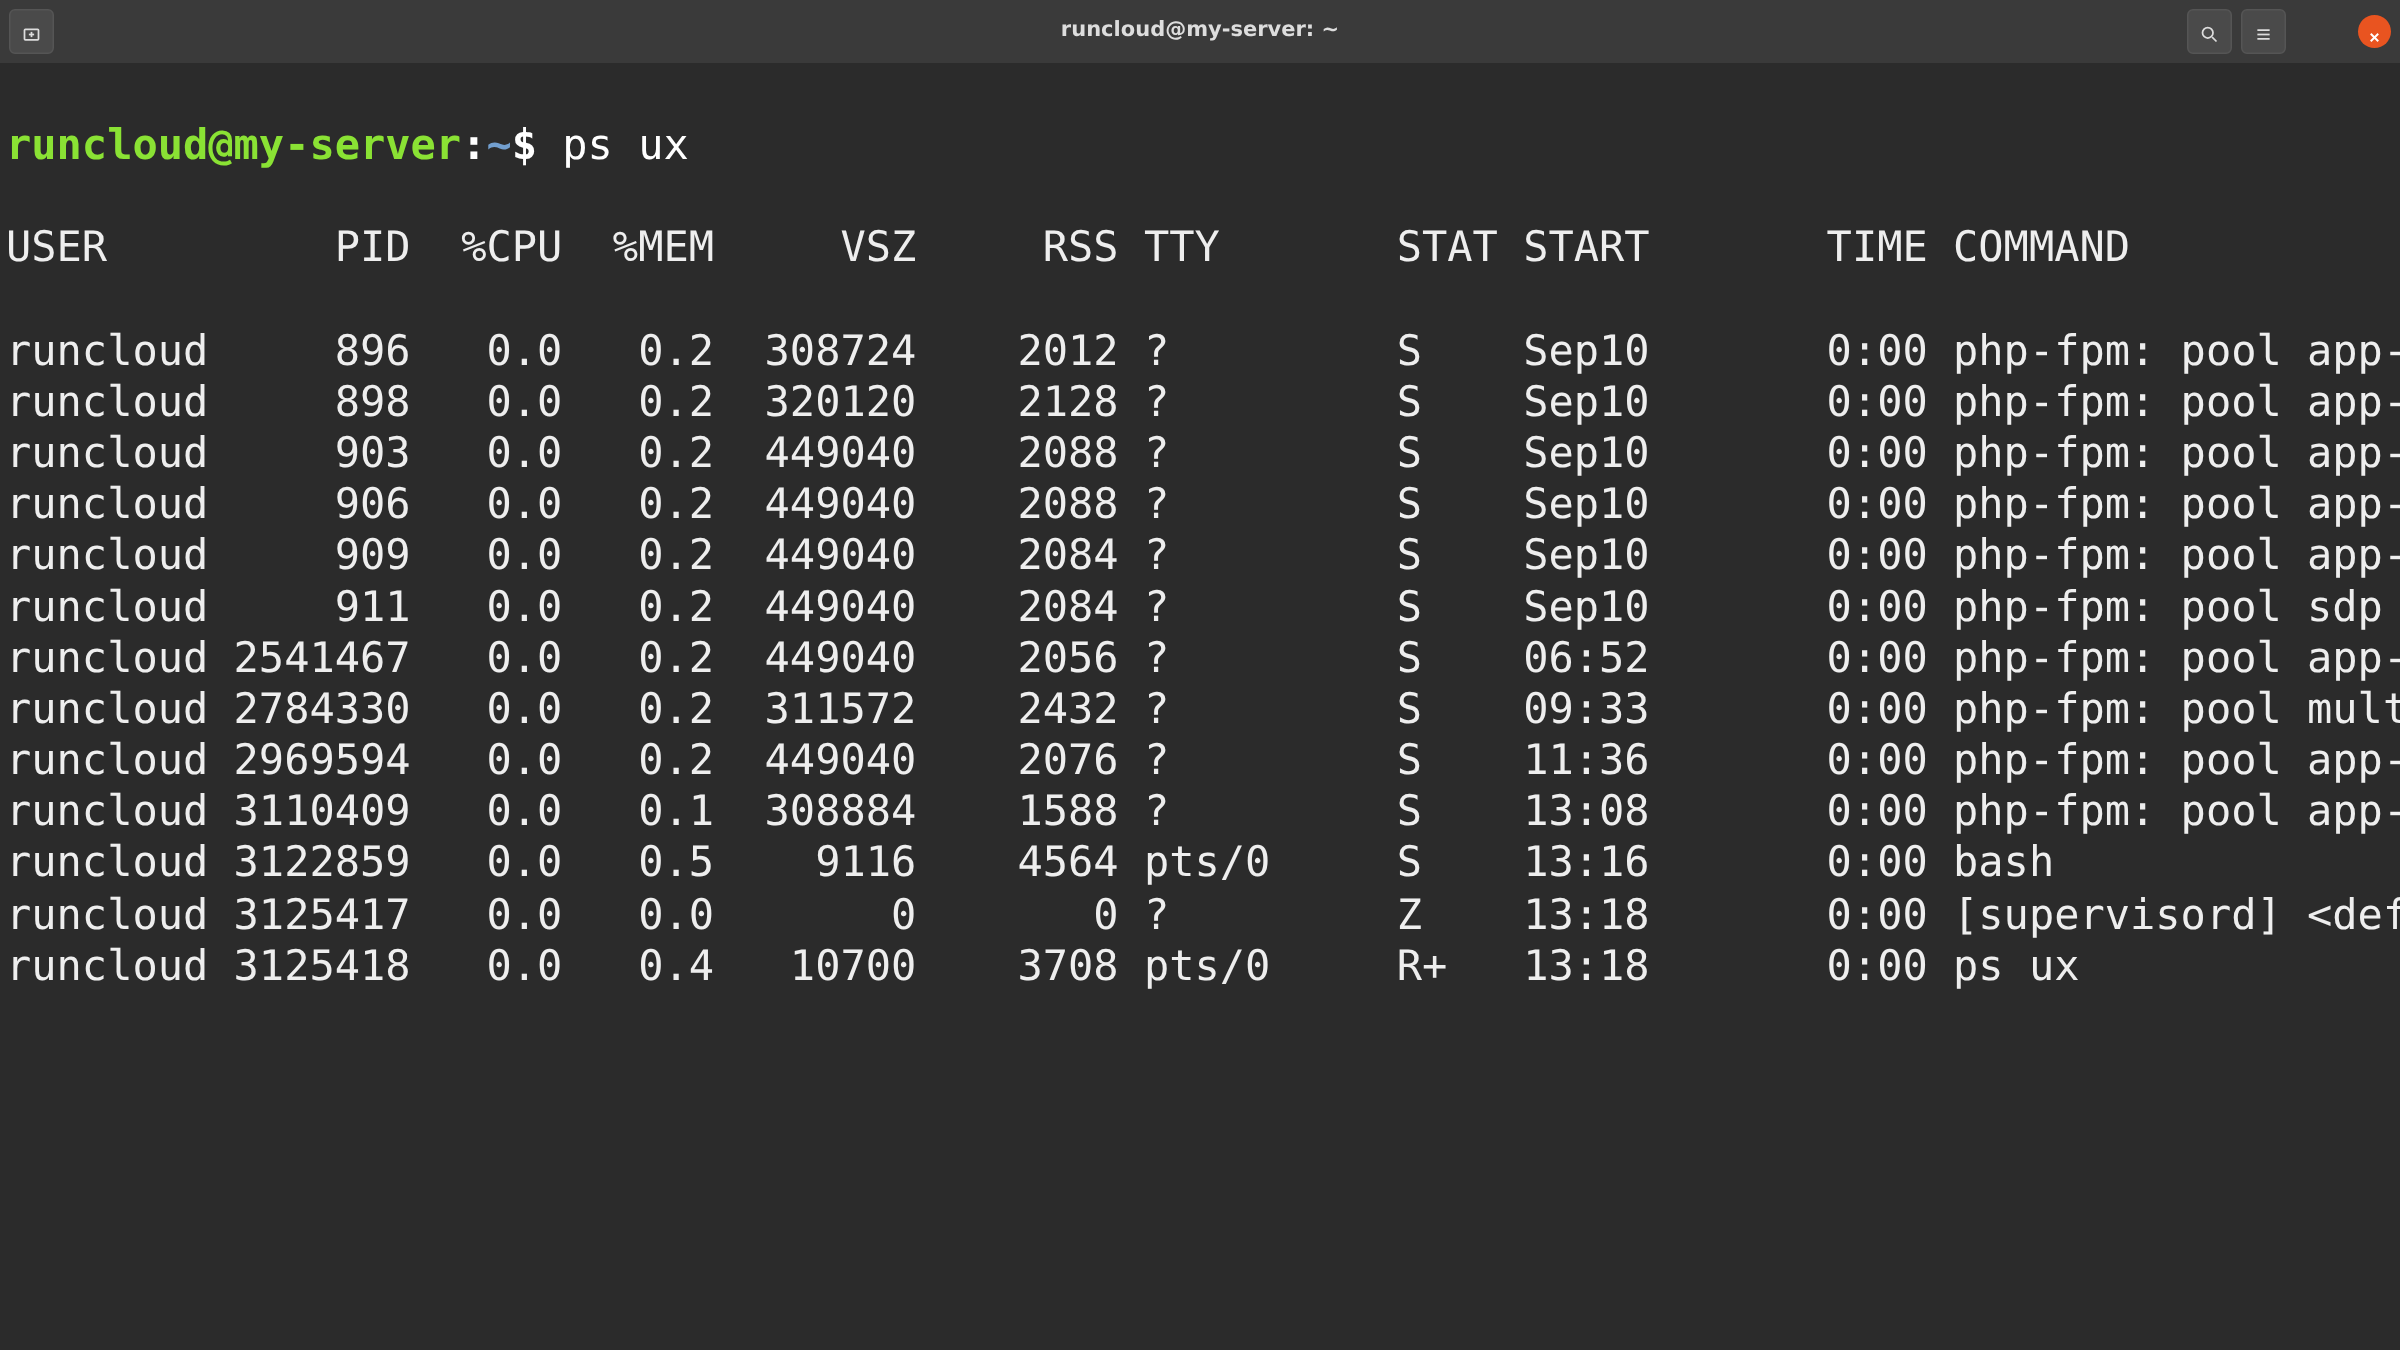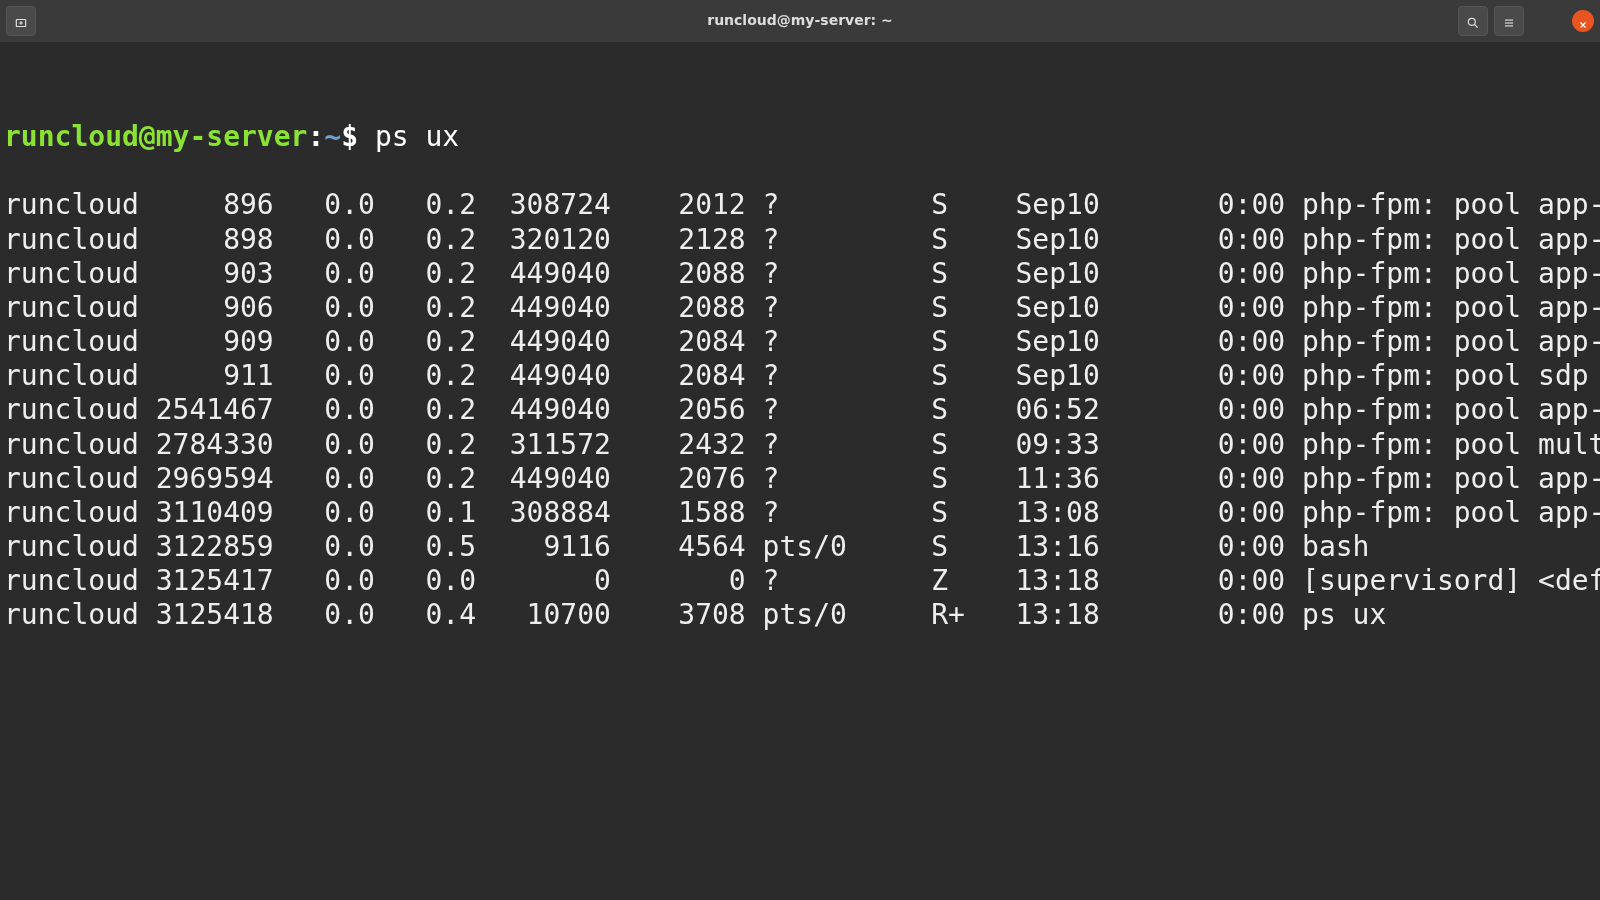--- a/index.html
+++ b/index.html
@@ -58,21 +58,20 @@
       width: 20px; height: 20px;
       display: flex; align-items: center; justify-content: center;
       cursor: pointer;
       margin-left: 6px;
     }
     .content {
       padding: 4px 8px 0 2px;
       color: #eee;
       white-space: pre;
       letter-spacing: 0;
-      margin-top: 40px;
     }
     .prompt-user { color: #8ae234; font-weight: bold; }
     .prompt-at { color: #8ae234; font-weight: bold; }
     .prompt-host { color: #8ae234; font-weight: bold; }
     .prompt-colon { color: #fff; font-weight: bold; }
     .prompt-tilde { color: #729fcf; font-weight: bold; }
     .prompt-dollar { color: #fff; font-weight: bold; }
     .cmd { color: #fff; }
     .header-row, .data-row { color: #eee; }
     .cursor {
@@ -131,14 +130,15 @@
             <line x1="6" y1="6" x2="18" y2="18"></line>
             <line x1="6" y1="18" x2="18" y2="6"></line>
           </svg>
       </span>
     </div>
   </div>
 </div>
 
 <div class="content">
 <div class="pad-left"><span class="prompt-user">runcloud</span><span class="prompt-at">@</span><span class="prompt-host">my-server</span><span class="prompt-colon">:</span><span class="prompt-tilde">~</span><span class="prompt-dollar">$</span><span class="cmd"> <span>ps ux</span></span></div>
+<div class="header-row pad-left" id="header-row">USER         PID  %CPU  %MEM     VSZ     RSS TTY       STAT START       TIME COMMAND</div>
 <div id="rows-container"><div class="data-row pad-left">runcloud     896   0.0   0.2  308724    2012 ?         S    Sep10       0:00 php-fpm: pool app-towne</div><div class="data-row pad-left">runcloud     898   0.0   0.2  320120    2128 ?         S    Sep10       0:00 php-fpm: pool app-terry</div><div class="data-row pad-left">runcloud     903   0.0   0.2  449040    2088 ?         S    Sep10       0:00 php-fpm: pool app-fay</div><div class="data-row pad-left">runcloud     906   0.0   0.2  449040    2088 ?         S    Sep10       0:00 php-fpm: pool app-hauck</div><div class="data-row pad-left">runcloud     909   0.0   0.2  449040    2084 ?         S    Sep10       0:00 php-fpm: pool app-wisozk</div><div class="data-row pad-left">runcloud     911   0.0   0.2  449040    2084 ?         S    Sep10       0:00 php-fpm: pool sdp</div><div class="data-row pad-left">runcloud 2541467   0.0   0.2  449040    2056 ?         S    06:52       0:00 php-fpm: pool app-okon</div><div class="data-row pad-left">runcloud 2784330   0.0   0.2  311572    2432 ?         S    09:33       0:00 php-fpm: pool multisite-te</div><div class="data-row pad-left">runcloud 2969594   0.0   0.2  449040    2076 ?         S    11:36       0:00 php-fpm: pool app-greenhol</div><div class="data-row pad-left">runcloud 3110409   0.0   0.1  308884    1588 ?         S    13:08       0:00 php-fpm: pool app-pat2</div><div class="data-row pad-left">runcloud 3122859   0.0   0.5    9116    4564 pts/0     S    13:16       0:00 bash</div><div class="data-row pad-left">runcloud 3125417   0.0   0.0       0       0 ?         Z    13:18       0:00 [supervisord] &lt;defunct&gt;</div><div class="data-row pad-left">runcloud 3125418   0.0   0.4   10700    3708 pts/0     R+   13:18       0:00 ps ux</div></div>
 </div>
 
 </body></html>

